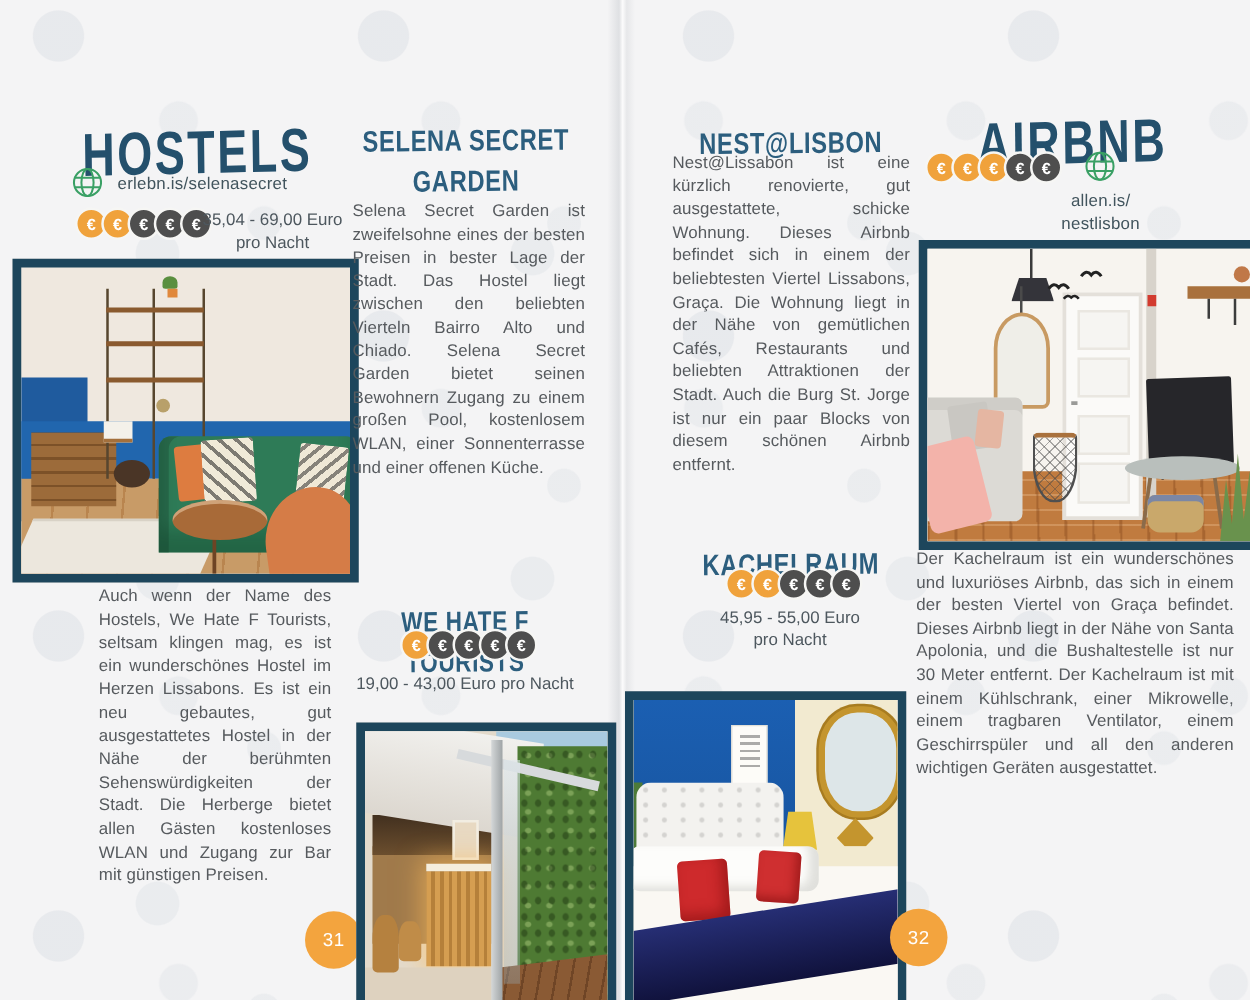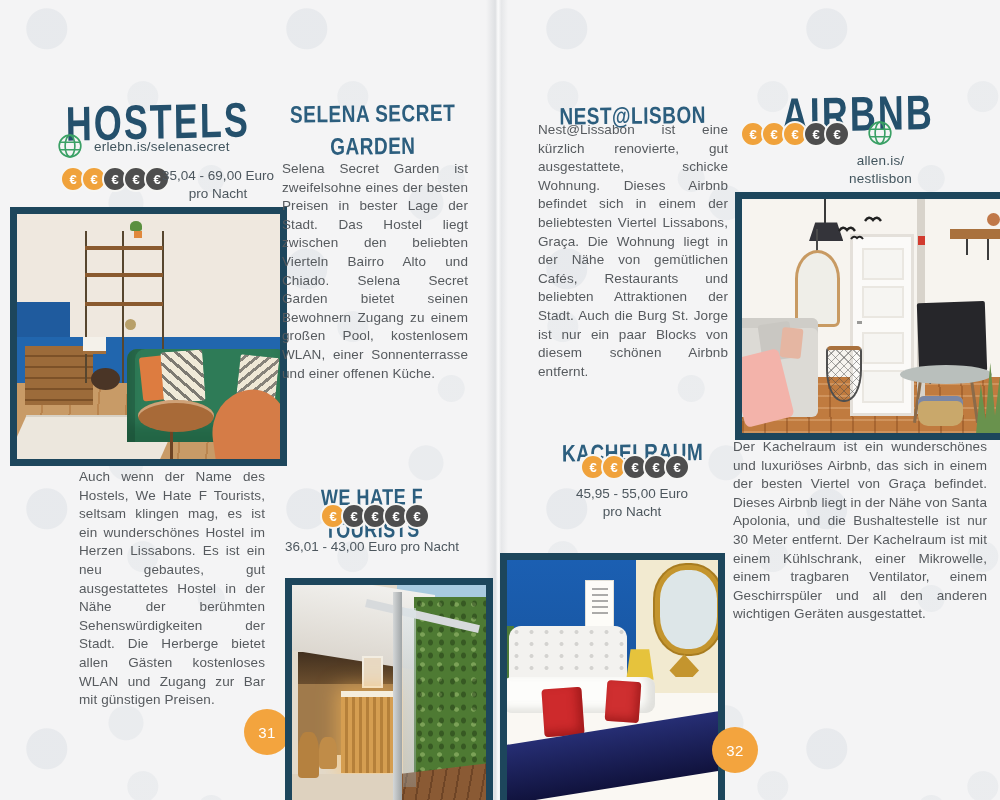--- a/index.html
+++ b/index.html
@@ -224,37 +224,37 @@
       <div class="shape p1-pillow-p1"></div>
       <div class="shape p1-pillow-p2"></div>
       <div class="shape p1-tableleg"></div>
       <div class="shape p1-table"></div>
       <div class="shape p1-ochair"></div>
     </div>
   </div>
 
   <p class="abs body-text" style="left:79px;top:468px;width:186px;">Auch wenn der Name des Hostels, We Hate F Tourists, seltsam klingen mag, es ist ein wunderschönes Hostel im Herzen Lissabons. Es ist ein neu gebautes, gut ausgestattetes Hostel in der Nähe der berühmten Sehenswürdigkeiten der Stadt. Die Herberge bietet allen Gästen kostenloses WLAN und Zugang zur Bar mit günstigen Preisen.</p>
 
-  <div class="abs page-num" style="left:244px;top:709px;">31</div>
+  <div class="abs page-num" style="left:244px;top:729px;">31</div>
 
   <h2 class="abs col-heading" style="left:280px;top:82px;width:185px;">SELENA SECRET GARDEN</h2>
 
   <p class="abs body-text" style="left:282px;top:160px;width:186px;">Selena Secret Garden ist zweifelsohne eines der besten Preisen in bester Lage der Stadt. Das Hostel liegt zwischen den beliebten Vierteln Bairro Alto und Chiado. Selena Secret Garden bietet seinen Bewohnern Zugang zu einem großen Pool, kostenlosem WLAN, einer Sonnenterrasse und einer offenen Küche.</p>
 
   <h2 class="abs col-heading" style="left:272px;top:466px;width:200px;font-size:18px;">WE HATE F TOURISTS</h2>
 
   <div class="abs euro-row center" style="left:280px;top:503px;width:185px;">
       <span class="euro euro-on">€</span>
       <span class="euro euro-off">€</span>
       <span class="euro euro-off">€</span>
       <span class="euro euro-off">€</span>
       <span class="euro euro-off">€</span>
     </div>
 
-  <div class="abs price" style="left:268px;top:538px;width:208px;">36,01 - 43,00 Euro pro Nacht</div>
+  <div class="abs price" style="left:268px;top:538px;width:208px;">19,00 - 43,00 Euro pro Nacht</div>
 
 
   <div class="photo" style="left:285px;top:578px;width:194px;height:230px;">
     <div class="inner">
       <div class="shape p2-base"></div>
       <div class="shape p2-sky"></div>
       <div class="shape p2-wall"></div>
       <div class="shape p2-dark"></div>
       <div class="shape p2-ceiling"></div>
       <div class="shape p2-green"></div>

